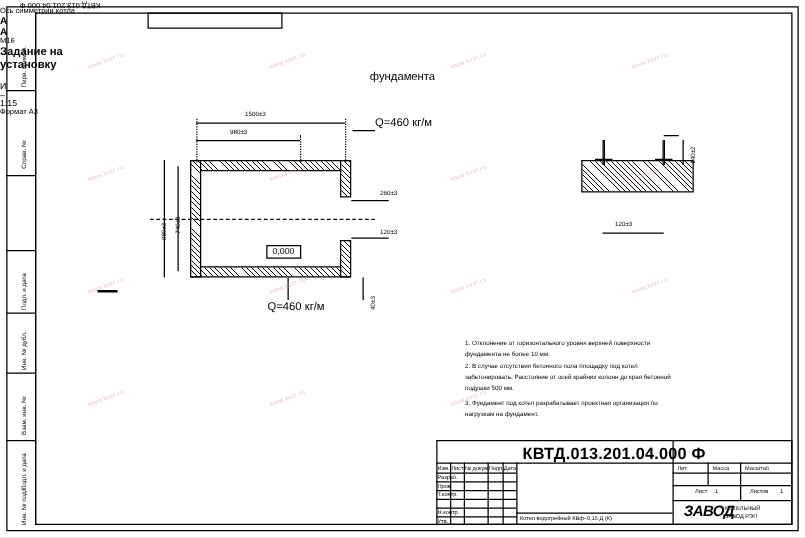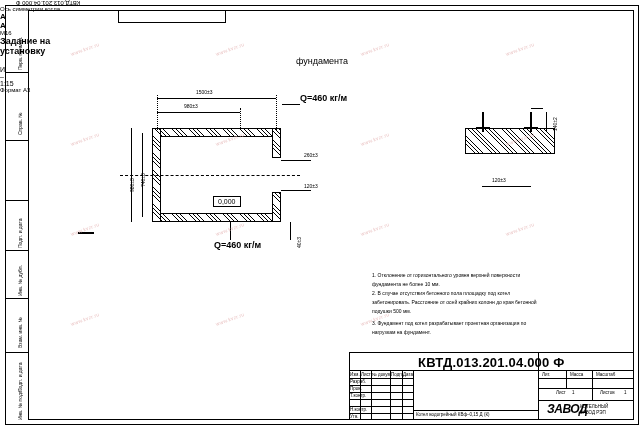--- a/index.html
+++ b/index.html
@@ -14,21 +14,21 @@
   .txt6{font-size:6px;}
   .txt7{font-size:7px;}
   .txt8{font-size:8px;}
   .txt9{font-size:9px;}
   .rot{transform-origin:0 0;transform:rotate(-90deg);}
   .box{position:absolute;border:1px solid #000;box-sizing:border-box;}
   .wm{position:absolute;font-size:5px;color:#e6b9b9;transform:rotate(-20deg);opacity:.85;white-space:nowrap;letter-spacing:.3px;}
   .beam{position:absolute;background:#fff;border:1px solid #000;box-sizing:border-box;}
   .hatch{background:repeating-linear-gradient(45deg,#000,#000 .5px,#fff .5px,#fff 3px);}
   .dim{position:absolute;font-size:5px;color:#000;white-space:nowrap;}
-  .arrowtxt{position:absolute;font-size:9px;font-weight:bold;text-align:center;}
+  .arrowtxt{position:absolute;font-size:9px;font-weight:normal;text-align:center;}
   .titleblock{position:absolute;border:1px solid #000;box-sizing:border-box;}
   .tb-cell{position:absolute;font-size:4.5px;color:#000;white-space:nowrap;}
   .bigcode{position:absolute;font-size:13px;font-weight:bold;letter-spacing:.2px;}
   .note{position:absolute;font-size:5px;color:#000;white-space:nowrap;}
   .logo{position:absolute;font-size:12px;font-weight:bold;font-style:italic;letter-spacing:-.5px;}
   .dashh{position:absolute;border-top:1px dashed #000;}
   .dotv{position:absolute;border-left:1px dotted #000;}
   .zero{position:absolute;border:1px solid #000;font-size:7px;padding:1px 4px;background:#fff;}
 </style>
 </head>

